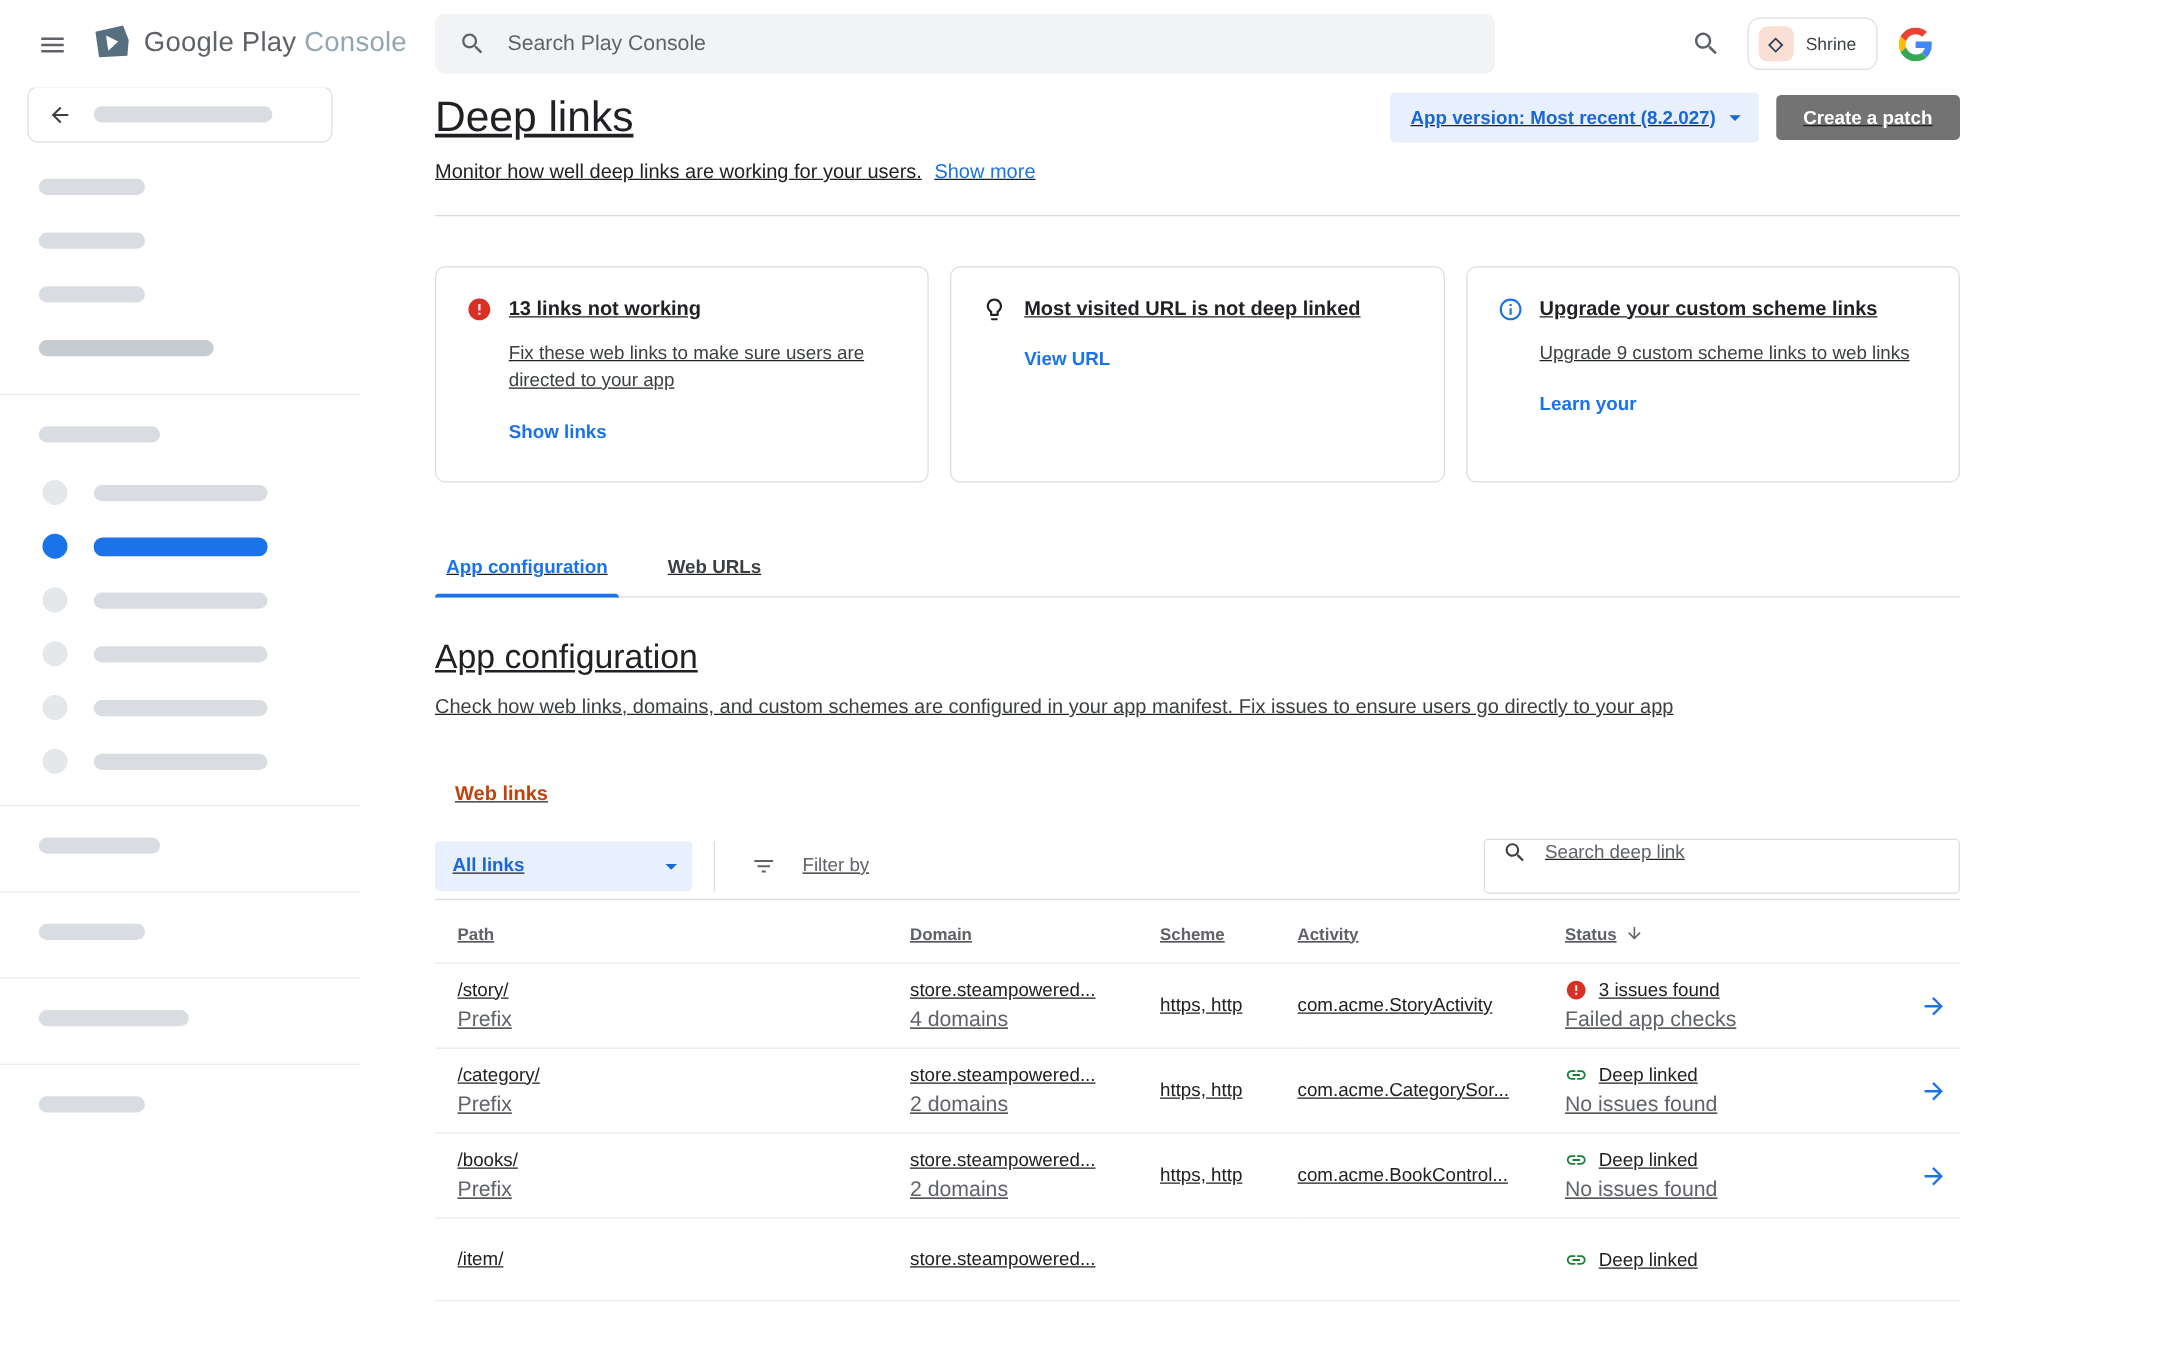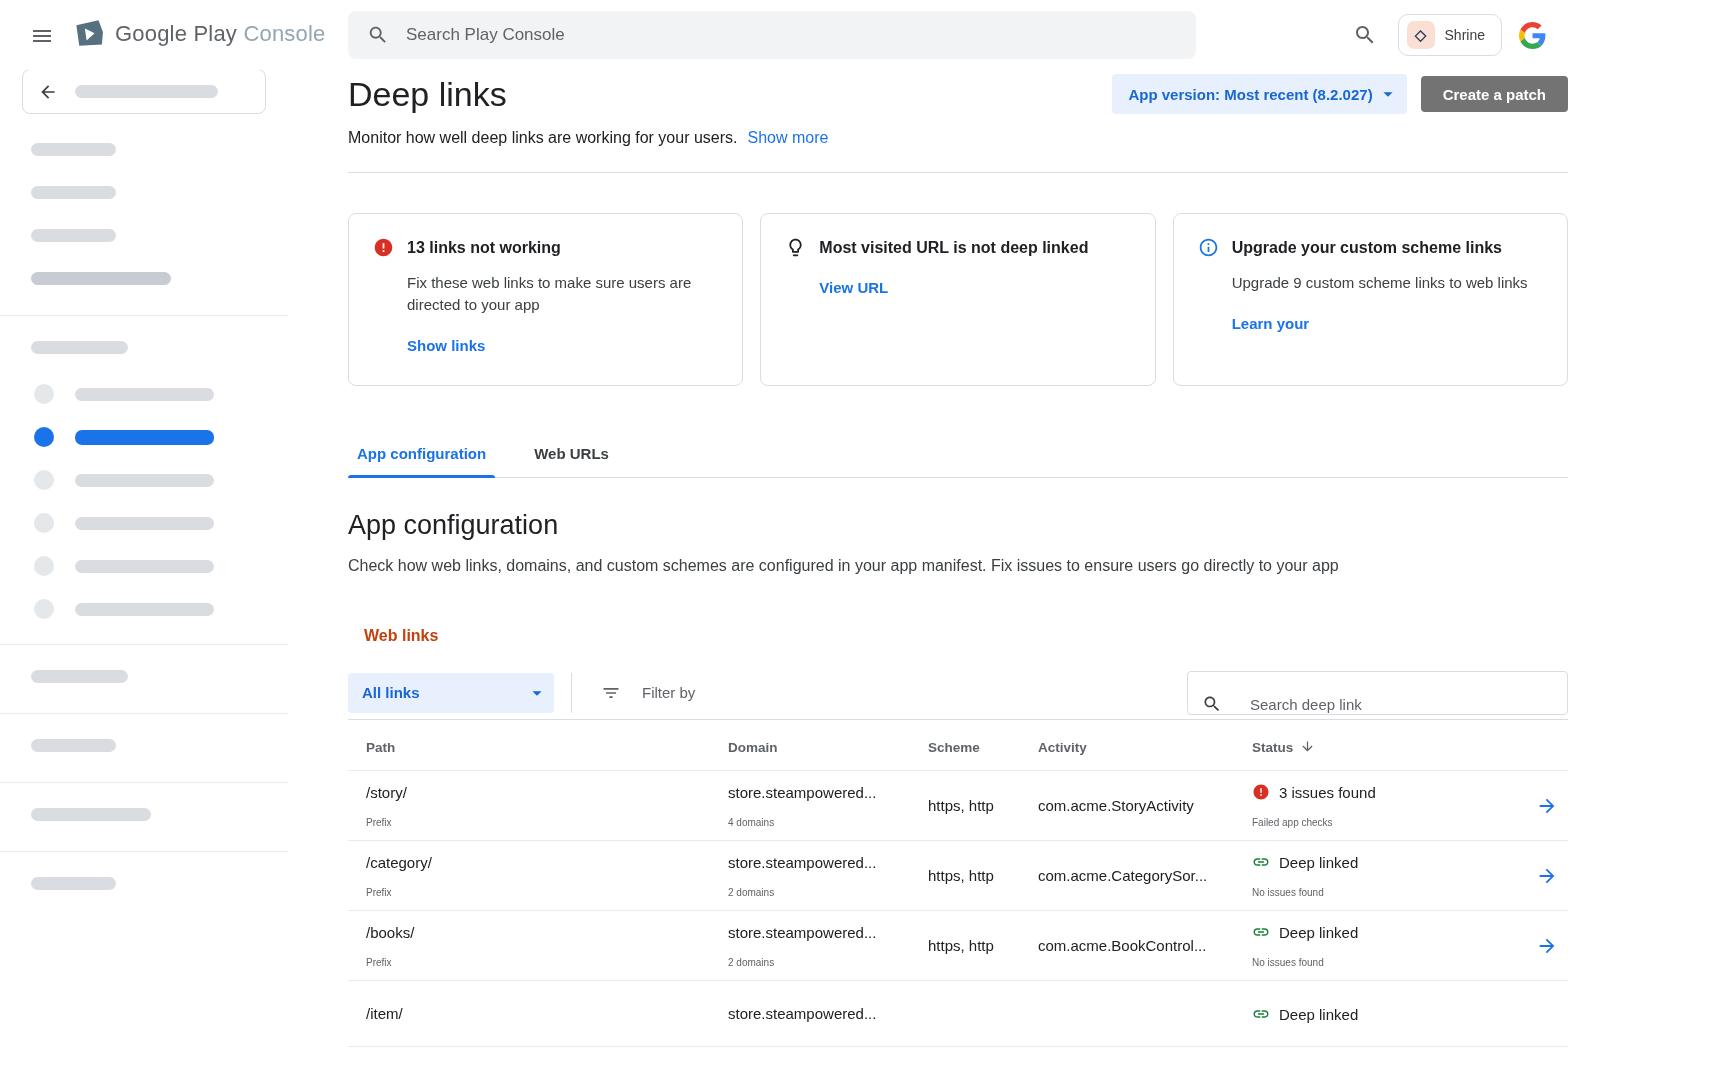--- a/index.html
+++ b/index.html
@@ -31,21 +31,21 @@
   .skel.dark { background:#c7ccd3; }
   .sb-bar { margin:0 0 30px 31px; }
   .sb-divider { border-top:1px solid #e8eaed; margin:25px 0; }
   .sb-item { display:flex; align-items:center; gap:21px; margin:0 0 23px 34px; }
   .sb-dot { width:20px; height:20px; border-radius:50%; background:#e4e8eb; flex:none; }
   .sb-item .skel { width:139px; }
   .sb-item.selected .sb-dot { background:#1a73e8; }
   .sb-item.selected .skel { background:#1a73e8; height:15px; }
 
   
-  .content { position:absolute; left:288px; top:70px; right:0; bottom:0; padding:4px 160px 0 60px; overflow:hidden; background:#fff; }
+  .content { position:absolute; left:288px; top:70px; right:0; bottom:0; padding:4px 160px 0 60px; overflow:hidden; background:#fff;text-decoration:underline; }
   .page-head { display:flex; justify-content:space-between; align-items:center; }
   h1 { margin:0; font-size:34px; font-weight:500; color:#202124; }
   .head-actions { display:flex; align-items:center; gap:14px; }
   .chip-btn { height:40px; background:#e8f0fe; color:#1967d2; border:none; border-radius:4px; font-size:15px; font-weight:bold; display:flex; align-items:center; gap:4px; padding:0 8px 0 16px; font-family:inherit; cursor:pointer; }
   .primary-btn { height:36px; background:#737373; color:#fff; border:none; border-radius:4px; font-size:15px; font-weight:bold; padding:0 22px; font-family:inherit; cursor:pointer; }
   .subtitle-row { margin-top:15px; font-size:16px; color:#202124; display:flex; gap:10px; }
   .link { color:#1a73e8; text-decoration:none; cursor:pointer; }
   .divider { border-top:1px solid #dadce0; margin-top:25px; }
 
   .cards { display:flex; gap:17px; margin-top:40px; }
@@ -61,31 +61,31 @@
   .tab.active { color:#1a73e8; }
   .tab.active::after { content:""; position:absolute; left:0; right:0; bottom:-1px; height:3px; background:#1a73e8; border-radius:3px 3px 0 0; }
 
   .section-title { margin:32px 0 0; font-size:27px; font-weight:500; color:#202124; }
   .section-desc { margin:16px 0 0; font-size:16px; color:#3c4043; }
   .weblinks-title { margin:52px 16px 0; font-size:16px; font-weight:bold; color:#c2410c; }
 
   .toolbar { margin-top:21px; height:54px; display:flex; align-items:center; border-bottom:1px solid #dadce0; }
   .links-select { width:206px; height:40px; background:#e8f0fe; border-radius:4px; color:#1967d2; font-size:15px; font-weight:bold; display:flex; align-items:center; justify-content:space-between; padding:0 6px 0 14px; cursor:pointer; flex:none; }
   .filter-zone { margin-left:17px; border-left:1px solid #dadce0; height:40px; display:flex; align-items:center; gap:21px; padding-left:29px; color:#5f6368; font-size:15px; flex:1; cursor:pointer; }
-  .search-box { width:381px; height:44px; border:1px solid #dadce0; border-radius:4px; display:flex; align-items:flex-end; gap:26px; padding:0 14px; flex:none; }
+  .search-box { width:381px; height:44px; border:1px solid #dadce0; border-radius:4px; display:flex; align-items:flex-start; gap:12px; padding:0 14px; flex:none; }
   .search-box input { border:none; outline:none; flex:1; font-size:15px; color:#202124; font-family:inherit; background:transparent; }
 
   table.links { width:100%; border-collapse:collapse; margin-top:2px; table-layout:fixed; }
   th { text-align:left; font-size:13.5px; font-weight:bold; color:#5f6368; padding:17px 0 15px; border-bottom:1px solid #e8eaed; }
   th.first, td.first { padding-left:18px; }
   th .sort { display:inline-block; vertical-align:-2px; margin-left:7px; }
   td { border-bottom:1px solid #e8eaed; padding:12px 0; vertical-align:middle; font-size:15px; color:#202124; height:66px; }
   tr.row { cursor:pointer; }
   .main { font-size:15px; color:#202124; }
-  .sub { font-size:10px; color:#5f6368; margin-top:16px; }
+  .sub { font-size:17px; color:#5f6368; margin-top:5px; }
   .status-main { display:flex; align-items:flex-end; gap:9px; font-size:15px; color:#202124; }
   .st-icon { width:18px; height:18px; flex:none; }
   .c-arrow { text-align:right; padding-right:6px; }
   .arrow-btn { background:none; border:none; padding:4px; cursor:pointer; }
 </style>
 </head>
 <body>
 
 <header class="topbar">
   <button class="hamburger" aria-label="menu">

